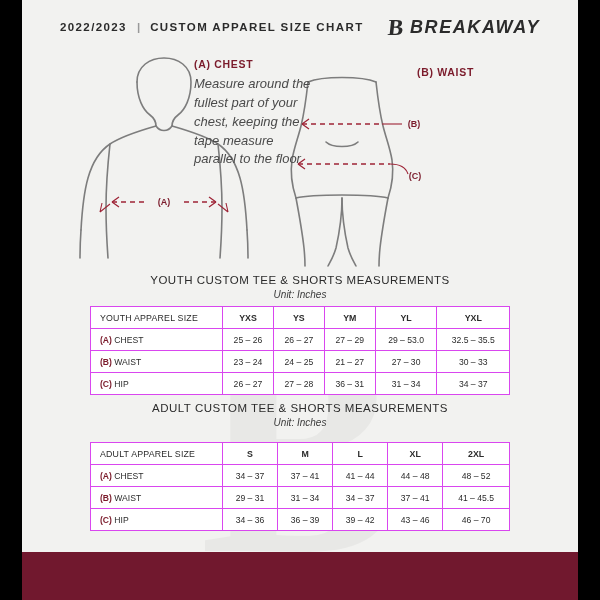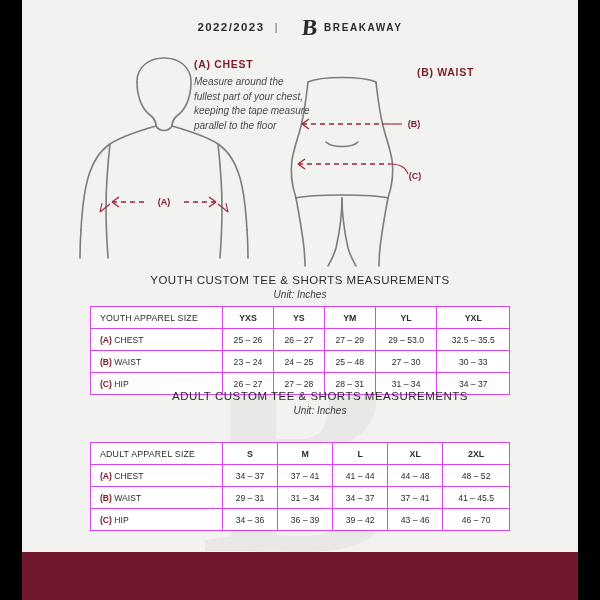--- a/index.html
+++ b/index.html
@@ -97,24 +97,25 @@
   }
   .hdr-brandmark {
     font-family: "Liberation Serif", serif;
     font-size: 23px;
     font-weight: bold;
     color: #2b2b2b;
     line-height: 1;
     transform: skewX(-6deg);
   }
   .hdr-brandname {
-    font-size: 10px;
+    font-size: 18px;
     font-weight: bold;
     letter-spacing: 1.6px;
     color: #2b2b2b;
+    font-style: italic;
   }
 
   
   .diagram {
     position: absolute;
     left: 0;
     top: 52px;
     width: 556px;
     height: 218px;
   }
@@ -125,21 +126,21 @@
     width: 120px;
   }
   .note-title {
     font-size: 10.5px;
     font-weight: bold;
     letter-spacing: 0.7px;
     color: #7b1b2b;
     margin-bottom: 5px;
   }
   .note-body {
-    font-size: 10px;
+    font-size: 13px;
     line-height: 1.45;
     color: #4a4a4a;
     font-style: italic;
   }
   .note-chest { left: 172px; top: 6px; width: 118px; }
   .note-waist { left: 395px; top: 14px; width: 120px; }
   .note-hips  { left: 395px; top: 110px; width: 120px; }
 
   
   .sect {
@@ -154,21 +155,21 @@
     letter-spacing: 0.5px;
     color: #2b2b2b;
   }
   .sect-sub {
     font-size: 10px;
     font-style: italic;
     color: #3b3b3b;
     margin-top: 3px;
   }
   .sect-youth { top: 274px; }
-  .sect-adult { top: 390px; padding-left: 20px; }
+  .sect-adult { top: 402px; }
 
   
   table.size-table {
     position: absolute;
     left: 68px;
     width: 420px;
     border-collapse: collapse;
     background: #ffffff;
   }
   table.size-table th, table.size-table td {
@@ -216,20 +217,21 @@
 
 <div class="page">
   <div class="sheet">
 
     <div class="watermark">B</div>
 
     <div class="header">
       <div class="header-inner">
         <span class="hdr-year">2022/2023</span>
         <span class="hdr-sep">|</span>
+        <span class="hdr-title">CUSTOM APPAREL SIZE CHART</span>
         <span class="hdr-brandwrap">
           <span class="hdr-brandmark">B</span>
           <span class="hdr-brandname">BREAKAWAY</span>
         </span>
       </div>
     </div>
 
     <div class="diagram">
       <svg width="556" height="218" viewBox="0 0 556 218" xmlns="http://www.w3.org/2000/svg">
         <g fill="none" stroke="#7d7d7d" stroke-width="1.6" stroke-linecap="round" stroke-linejoin="round">
@@ -327,29 +329,29 @@
           <td>25 – 26</td>
           <td>26 – 27</td>
           <td>27 – 29</td>
           <td>29 – 53.0</td>
           <td>32.5 – 35.5</td>
         </tr>
         <tr>
           <td class="rowhead"><span class="lbl">(B)</span> <span>WAIST</span></td>
           <td>23 – 24</td>
           <td>24 – 25</td>
-          <td>25 – 48</td>
+          <td>21 – 27</td>
           <td>27 – 30</td>
           <td>30 – 33</td>
         </tr>
         <tr>
           <td class="rowhead"><span class="lbl">(C)</span> <span>HIP</span></td>
           <td>26 – 27</td>
           <td>27 – 28</td>
-          <td>28 – 31</td>
+          <td>36 – 31</td>
           <td>31 – 34</td>
           <td>34 – 37</td>
         </tr>
       </tbody>
     </table>
 
     <div class="sect sect-adult">
       <div class="sect-title">ADULT CUSTOM TEE &amp; SHORTS MEASUREMENTS</div>
       <div class="sect-sub">Unit: Inches</div>
     </div>

